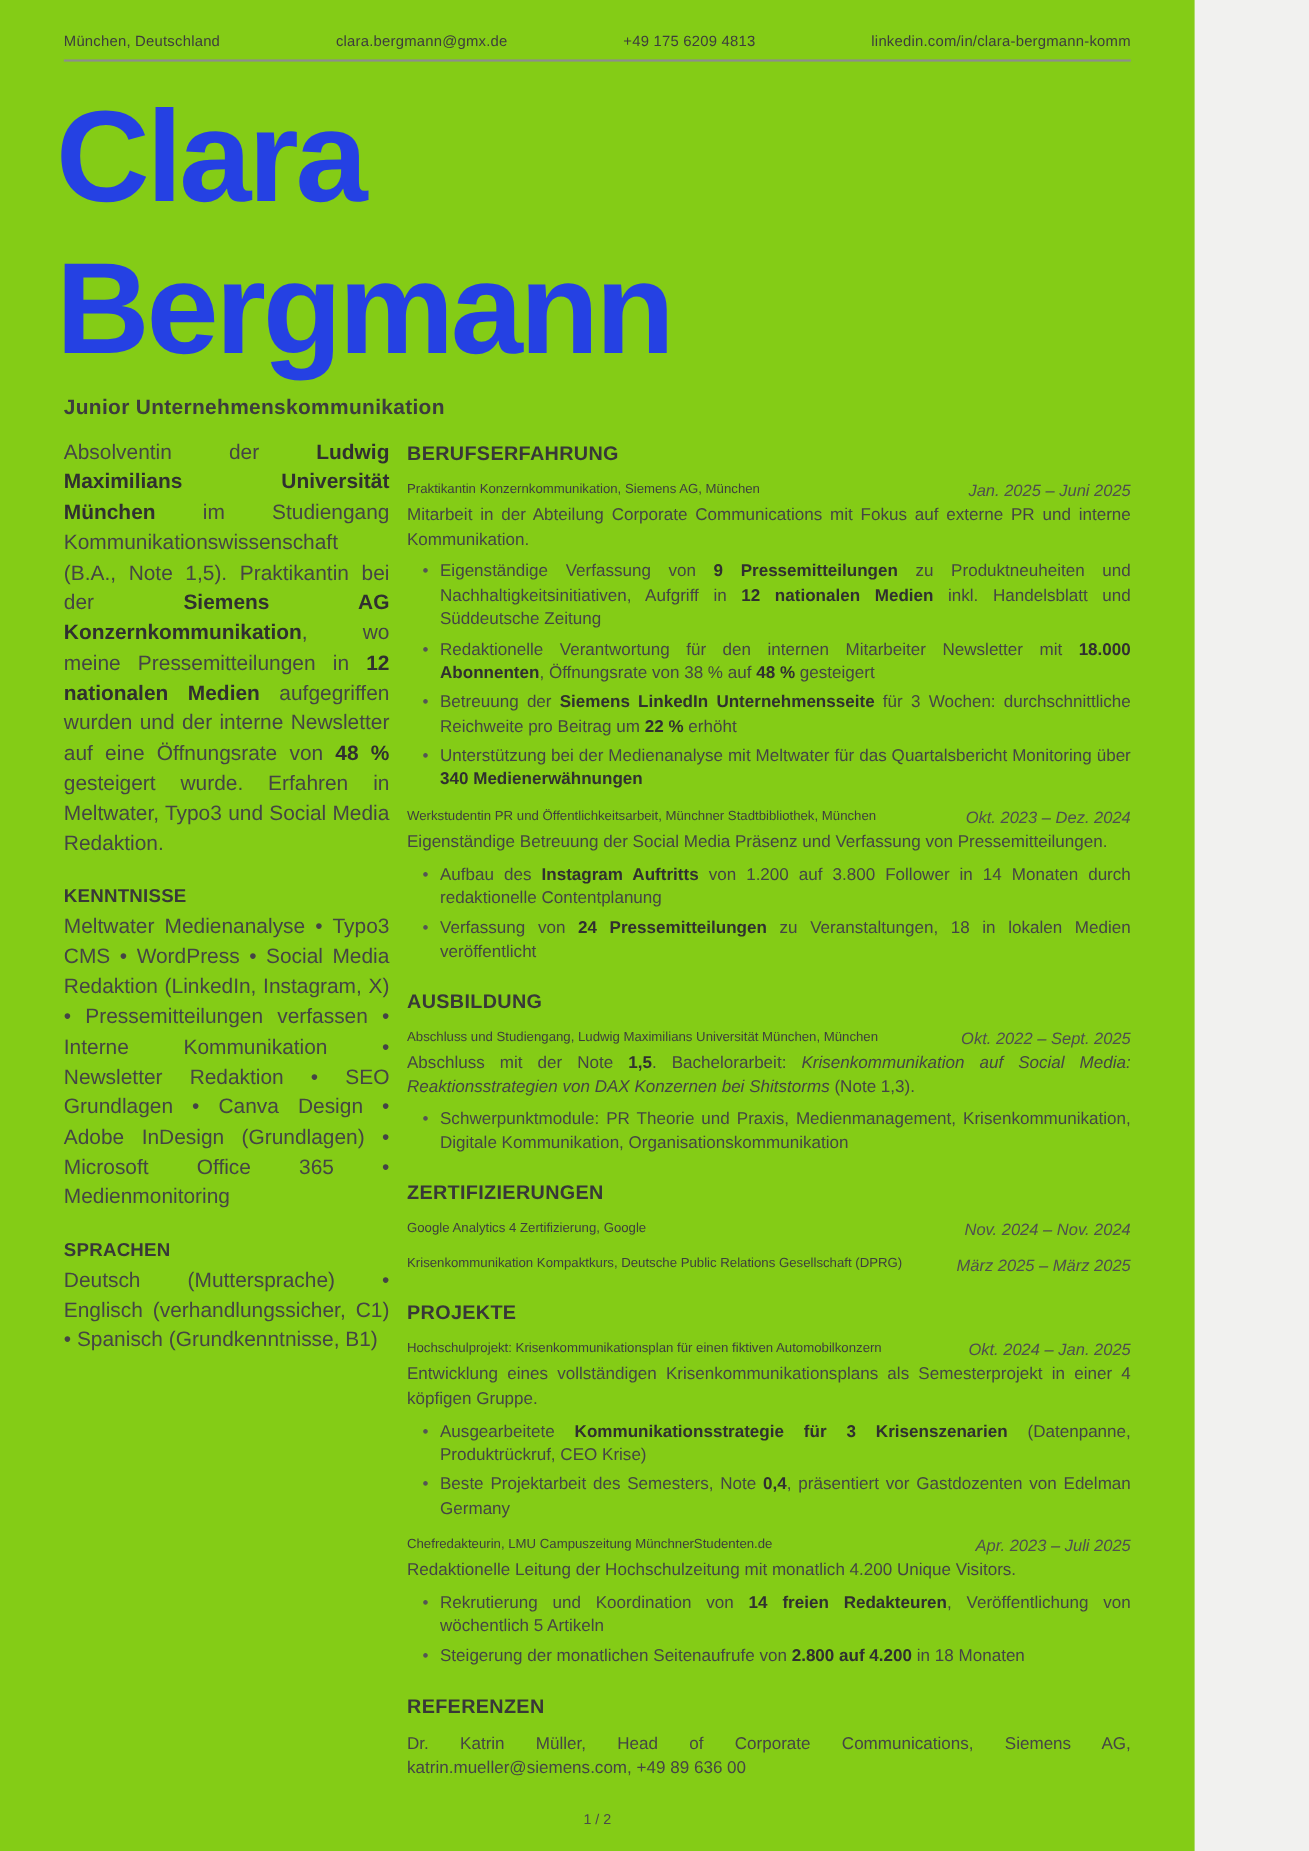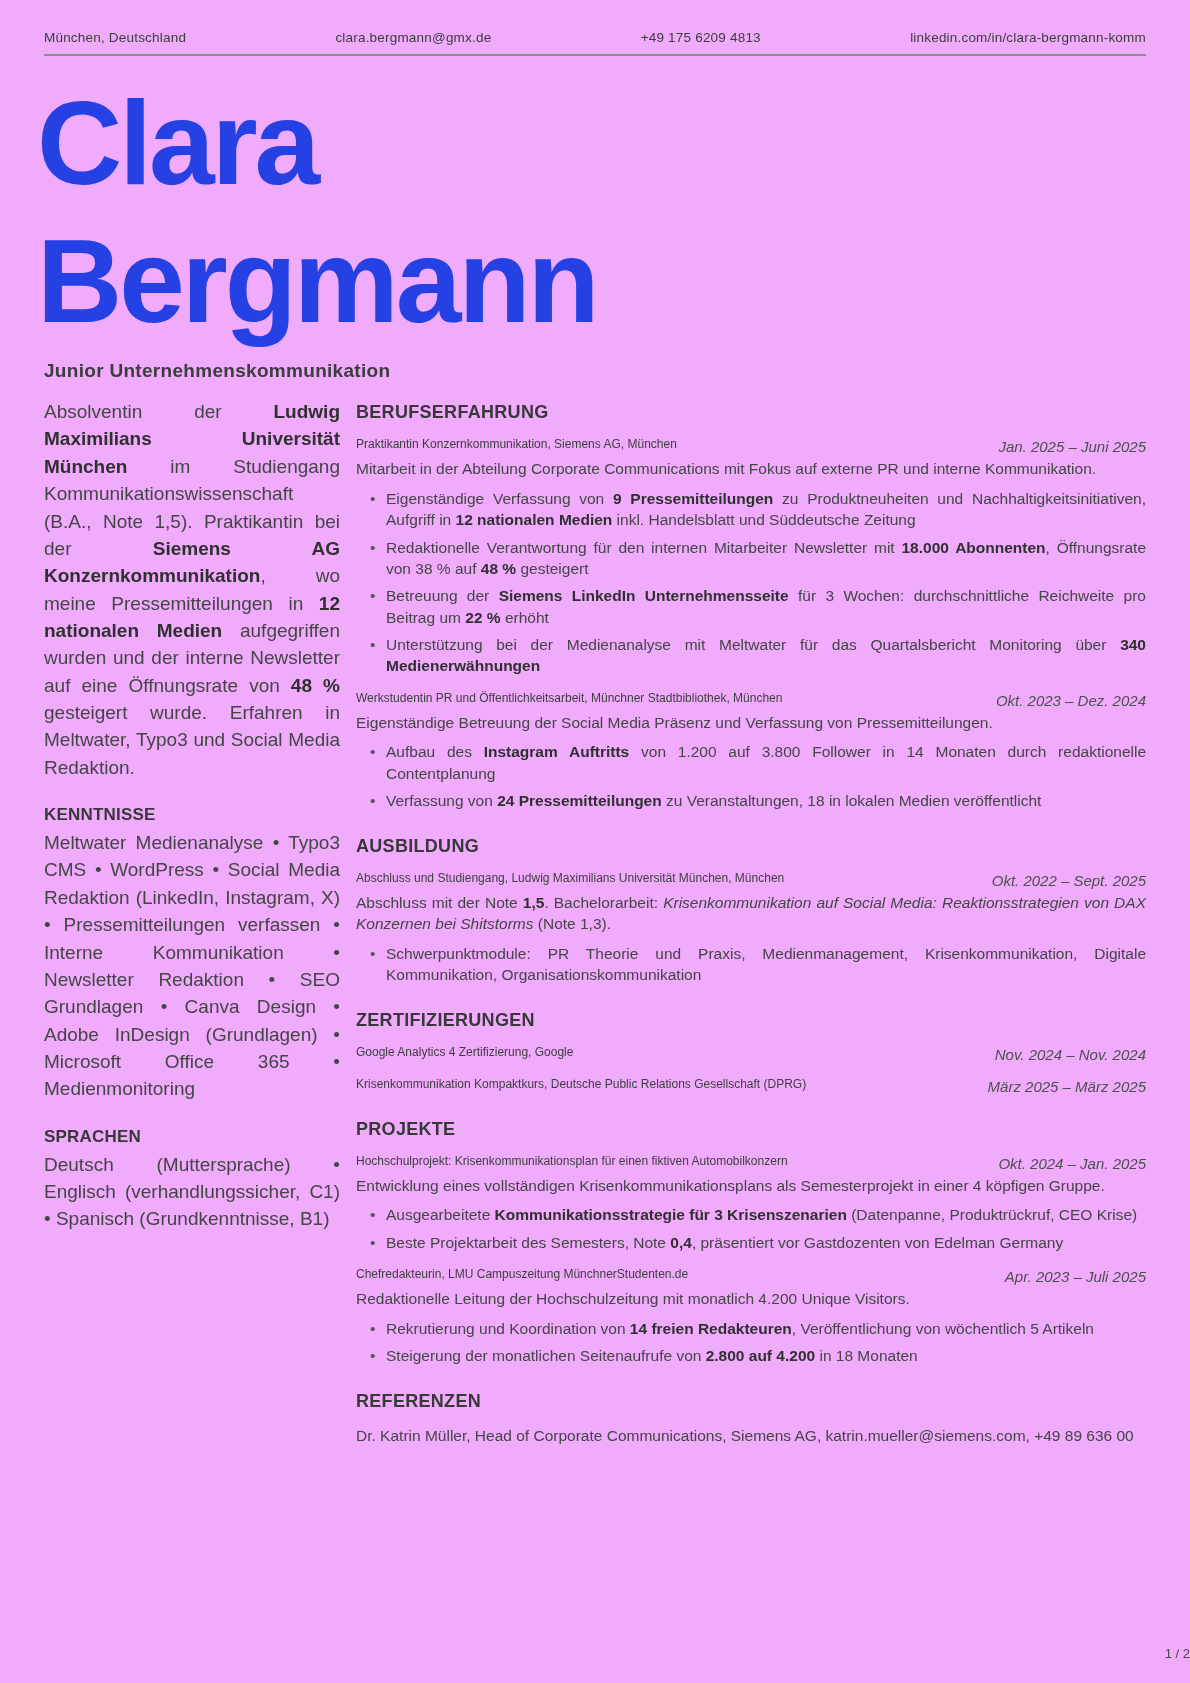--- a/index.html
+++ b/index.html
@@ -4,24 +4,24 @@
 <style>
   html,body{margin:0;padding:0;}
   body{
     width:1190px;height:1683px;
     background:#f1f1ef;
     font-family:"Liberation Sans", sans-serif;
     -webkit-font-smoothing:antialiased;
   }
   .page{
     position:relative;
-    width:1190px;height:1683px;
+    width:1086px;height:1683px;
     box-sizing:border-box;
-    padding:0 44px;
-    background:#f0abfc;
+    padding:0 58px;
+    background:#84cc16;
     overflow:hidden;
     color:#454545;
   }
   
   .topbar{
     display:flex;justify-content:space-between;align-items:baseline;
     padding-top:30px;
     font-size:13.5px;color:#3d3d3d;letter-spacing:0.2px;
   }
   .rule{border:none;border-top:2px solid #8d8d8d;margin:9px 0 0 0;}
@@ -64,21 +64,21 @@
     font-size:15px;font-style:italic;color:#4f4f4f;white-space:nowrap;
   }
   .entry-summary{margin-top:3px;font-size:15.5px;line-height:1.4;color:#454545;text-align:justify;}
   .bullets{margin-top:8px;}
   .bullet{display:flex;margin-top:6px;font-size:15.5px;line-height:1.38;color:#454545;}
   .bullet .dot{flex:none;width:16px;margin-left:14px;color:#555;}
   .bullet .btext{flex:1;text-align:justify;}
   
   .footer{
     position:absolute;left:0;bottom:22px;width:100%;
-    text-align:right;font-size:13px;color:#4a4a4a;
+    text-align:center;font-size:13px;color:#4a4a4a;
   }
 </style>
 </head>
 <body>
 
 <div class="page">
 
   <div class="topbar">
     <span>München, Deutschland</span>
     <span>clara.bergmann@gmx.de</span>

